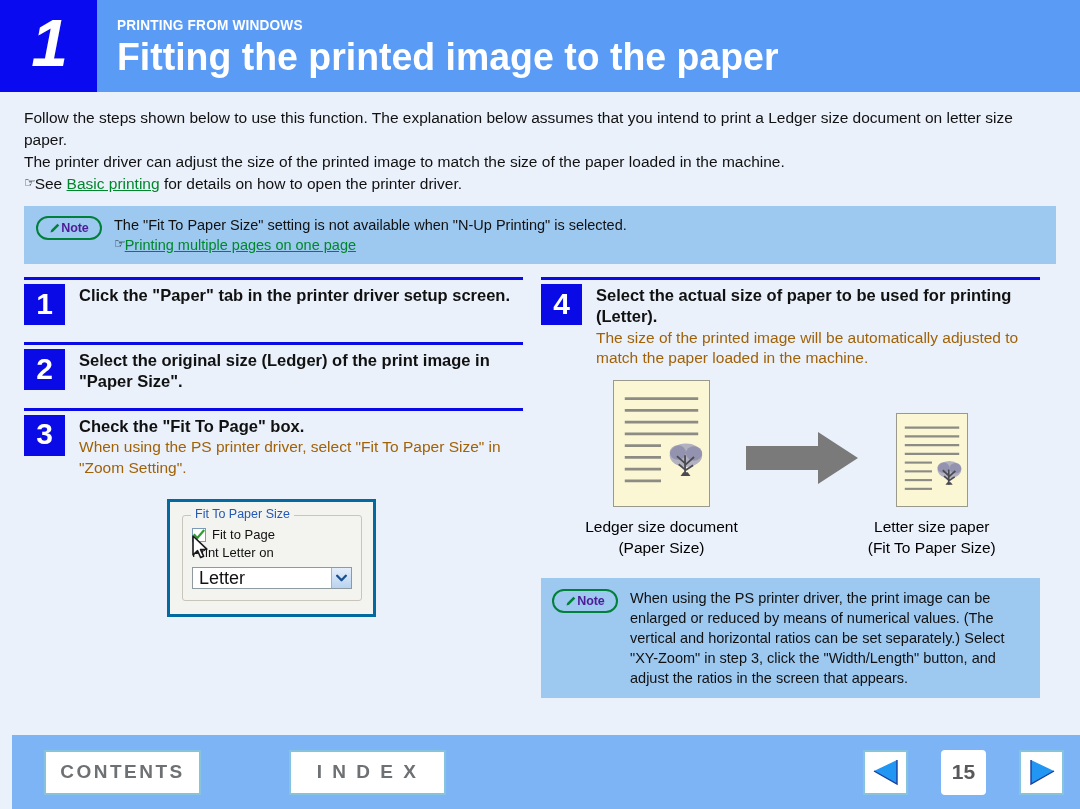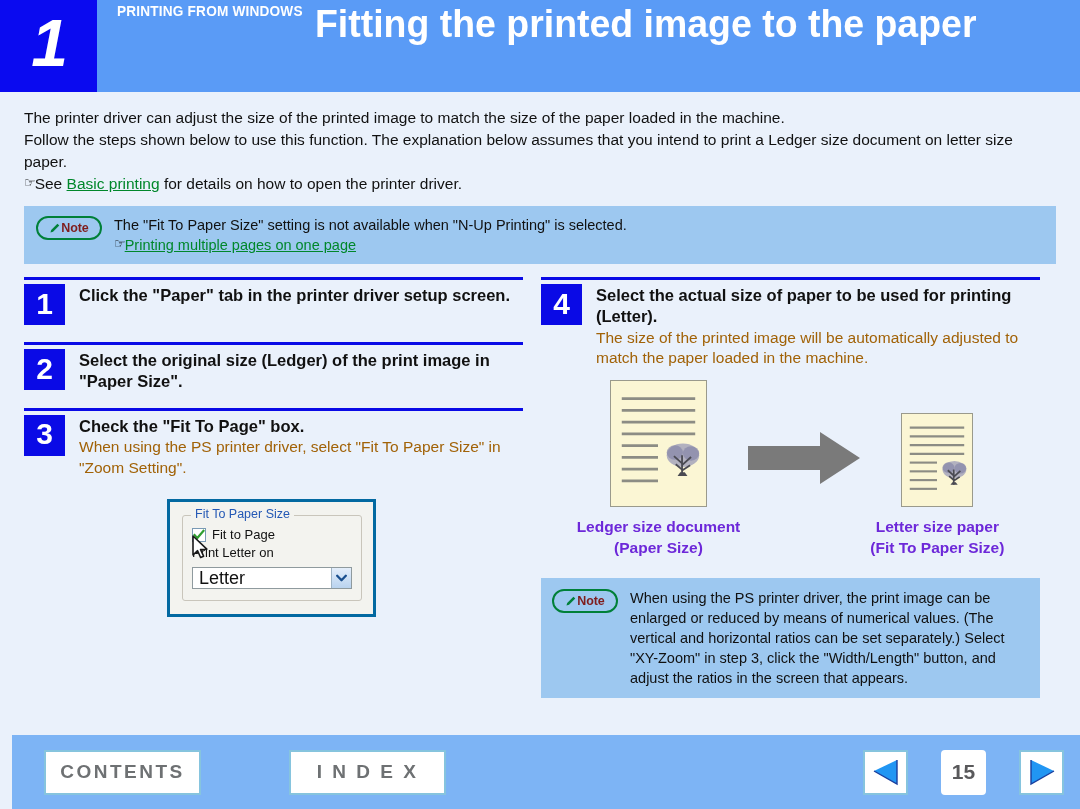--- a/index.html
+++ b/index.html
@@ -38,21 +38,21 @@
     font-weight: bold;
     font-style: italic;
     line-height: 1;
     font-family: "Liberation Sans", sans-serif;
     letter-spacing: -2px;
     padding-bottom: 6px;
   }
   .header-text {
     padding-left: 20px;
     display: flex;
-    flex-direction: row;
+    flex-direction: column;
     justify-content: center;
     padding-top: 4px;
   }
   .header-kicker {
     color: #ffffff;
     font-size: 14.5px;
     font-weight: bold;
     letter-spacing: 0.2px;
     line-height: 1;
     margin-bottom: 4px;
@@ -108,21 +108,21 @@
     border-radius: 12px;
     display: flex;
     align-items: center;
     justify-content: center;
     background: transparent;
     margin-top: 2px;
     margin-right: 12px;
     box-sizing: border-box;
   }
   .note-icon-inner {
-    color: #7f1d1d;
+    color: #4c1d95;
     font-size: 12.5px;
     font-weight: bold;
     letter-spacing: -0.1px;
     display: flex;
     align-items: center;
     gap: 1px;
   }
   .pencil {
     display: inline-block;
     width: 11px;
@@ -324,22 +324,21 @@
     box-sizing: border-box;
     position: relative;
     padding: 12px 9px;
   }
   .sheet .lines { position: absolute; inset: 0; }
   .caption {
     margin-top: 10px;
     font-size: 15.5px;
     line-height: 1.35;
     text-align: center;
-    color: #6d28d9;
-    font-weight: bold;
+    color: #000000;
   }
   .arrow-wrap {
     width: 130px;
     display: flex;
     align-items: flex-start;
     justify-content: center;
     padding-top: 52px;
   }
 
   .note-bottom {
@@ -417,22 +416,22 @@
     <span class="header-num">1</span>
   </div>
   <div class="header-text">
     <div class="header-kicker">PRINTING FROM WINDOWS</div>
     <div class="header-title">Fitting the printed image to the paper</div>
   </div>
 </div>
 <div class="header-underline"></div>
 
 <div class="intro">
+  <p>Follow the steps shown below to use this function. The explanation below assumes that you intend to print a Ledger size document on letter size paper.</p>
   <p>The printer driver can adjust the size of the printed image to match the size of the paper loaded in the machine.</p>
-  <p>Follow the steps shown below to use this function. The explanation below assumes that you intend to print a Ledger size document on letter size paper.</p>
   <p><span class="hand">☞</span><span>See </span><a class="link" href="#">Basic printing</a><span> for details on how to open the printer driver.</span></p>
 </div>
 
 <div class="note note-top">
   <div class="note-icon">
     <span class="note-icon-inner">
       <svg class="pencil" viewBox="0 0 12 12">
         <path d="M9.2 0.8 L11.2 2.8 L4.4 9.6 L1.6 10.4 L2.4 7.6 Z" fill="#008039"></path>
       </svg>
       <span>Note</span>

